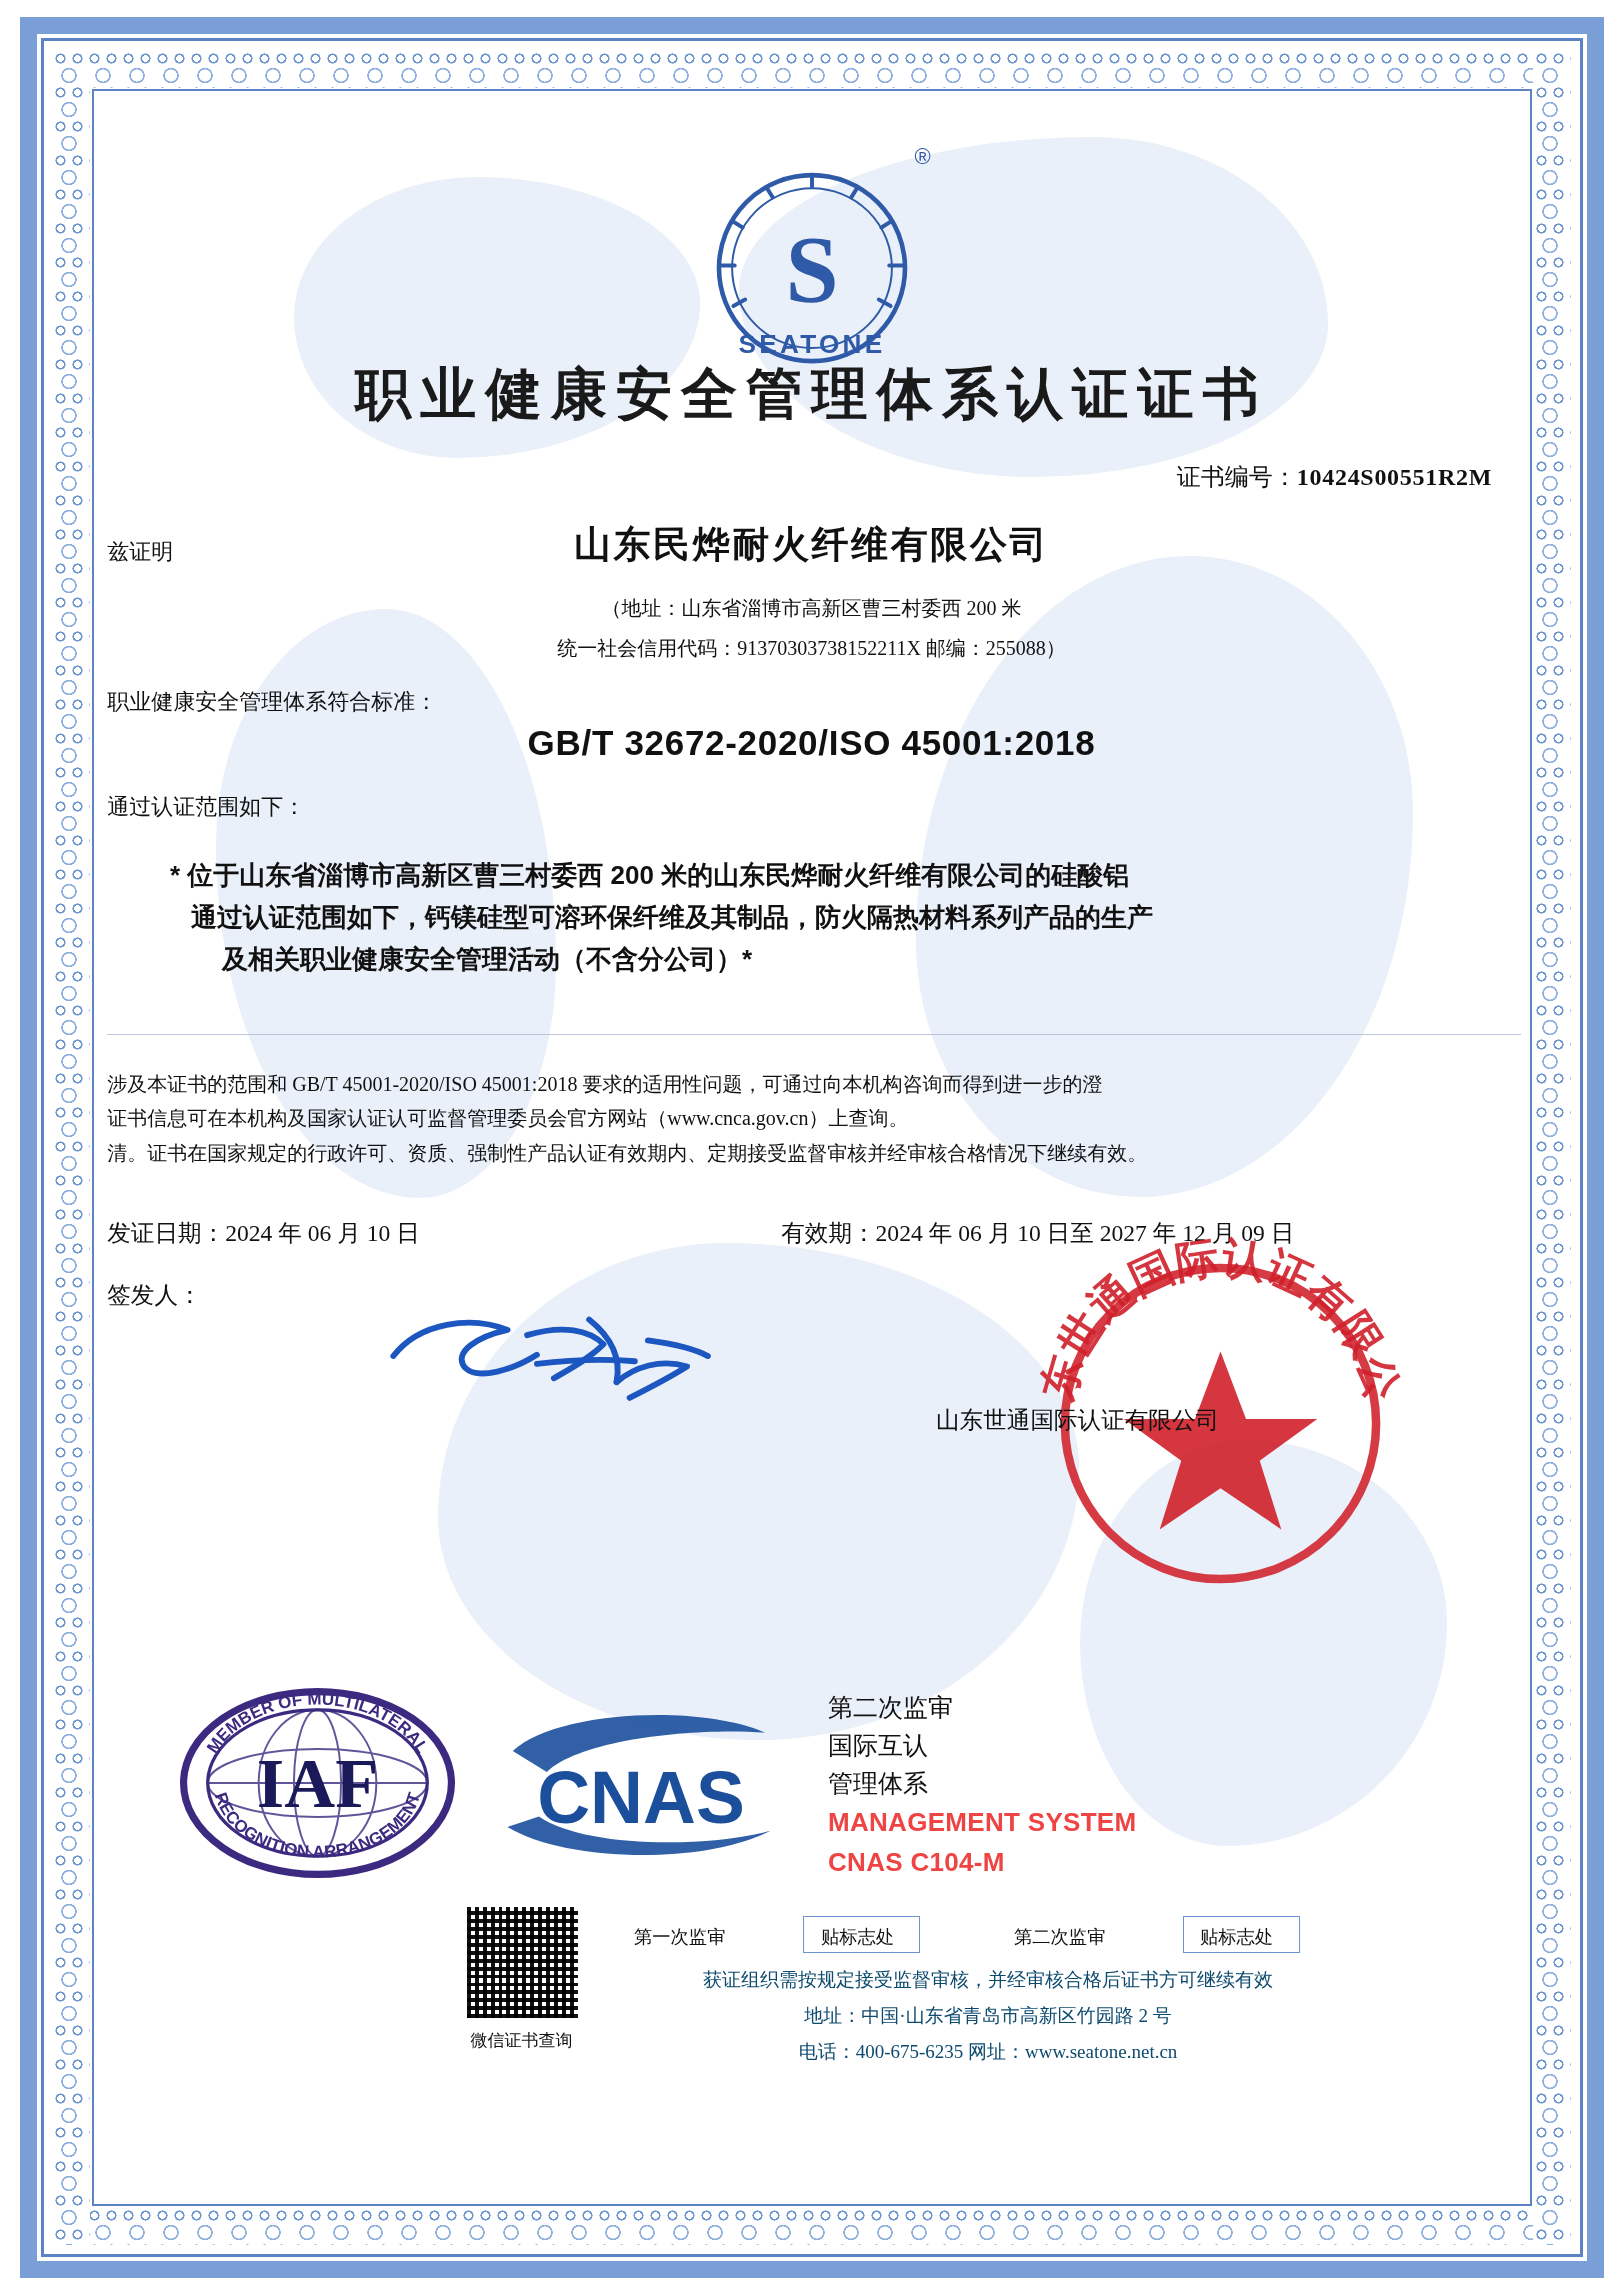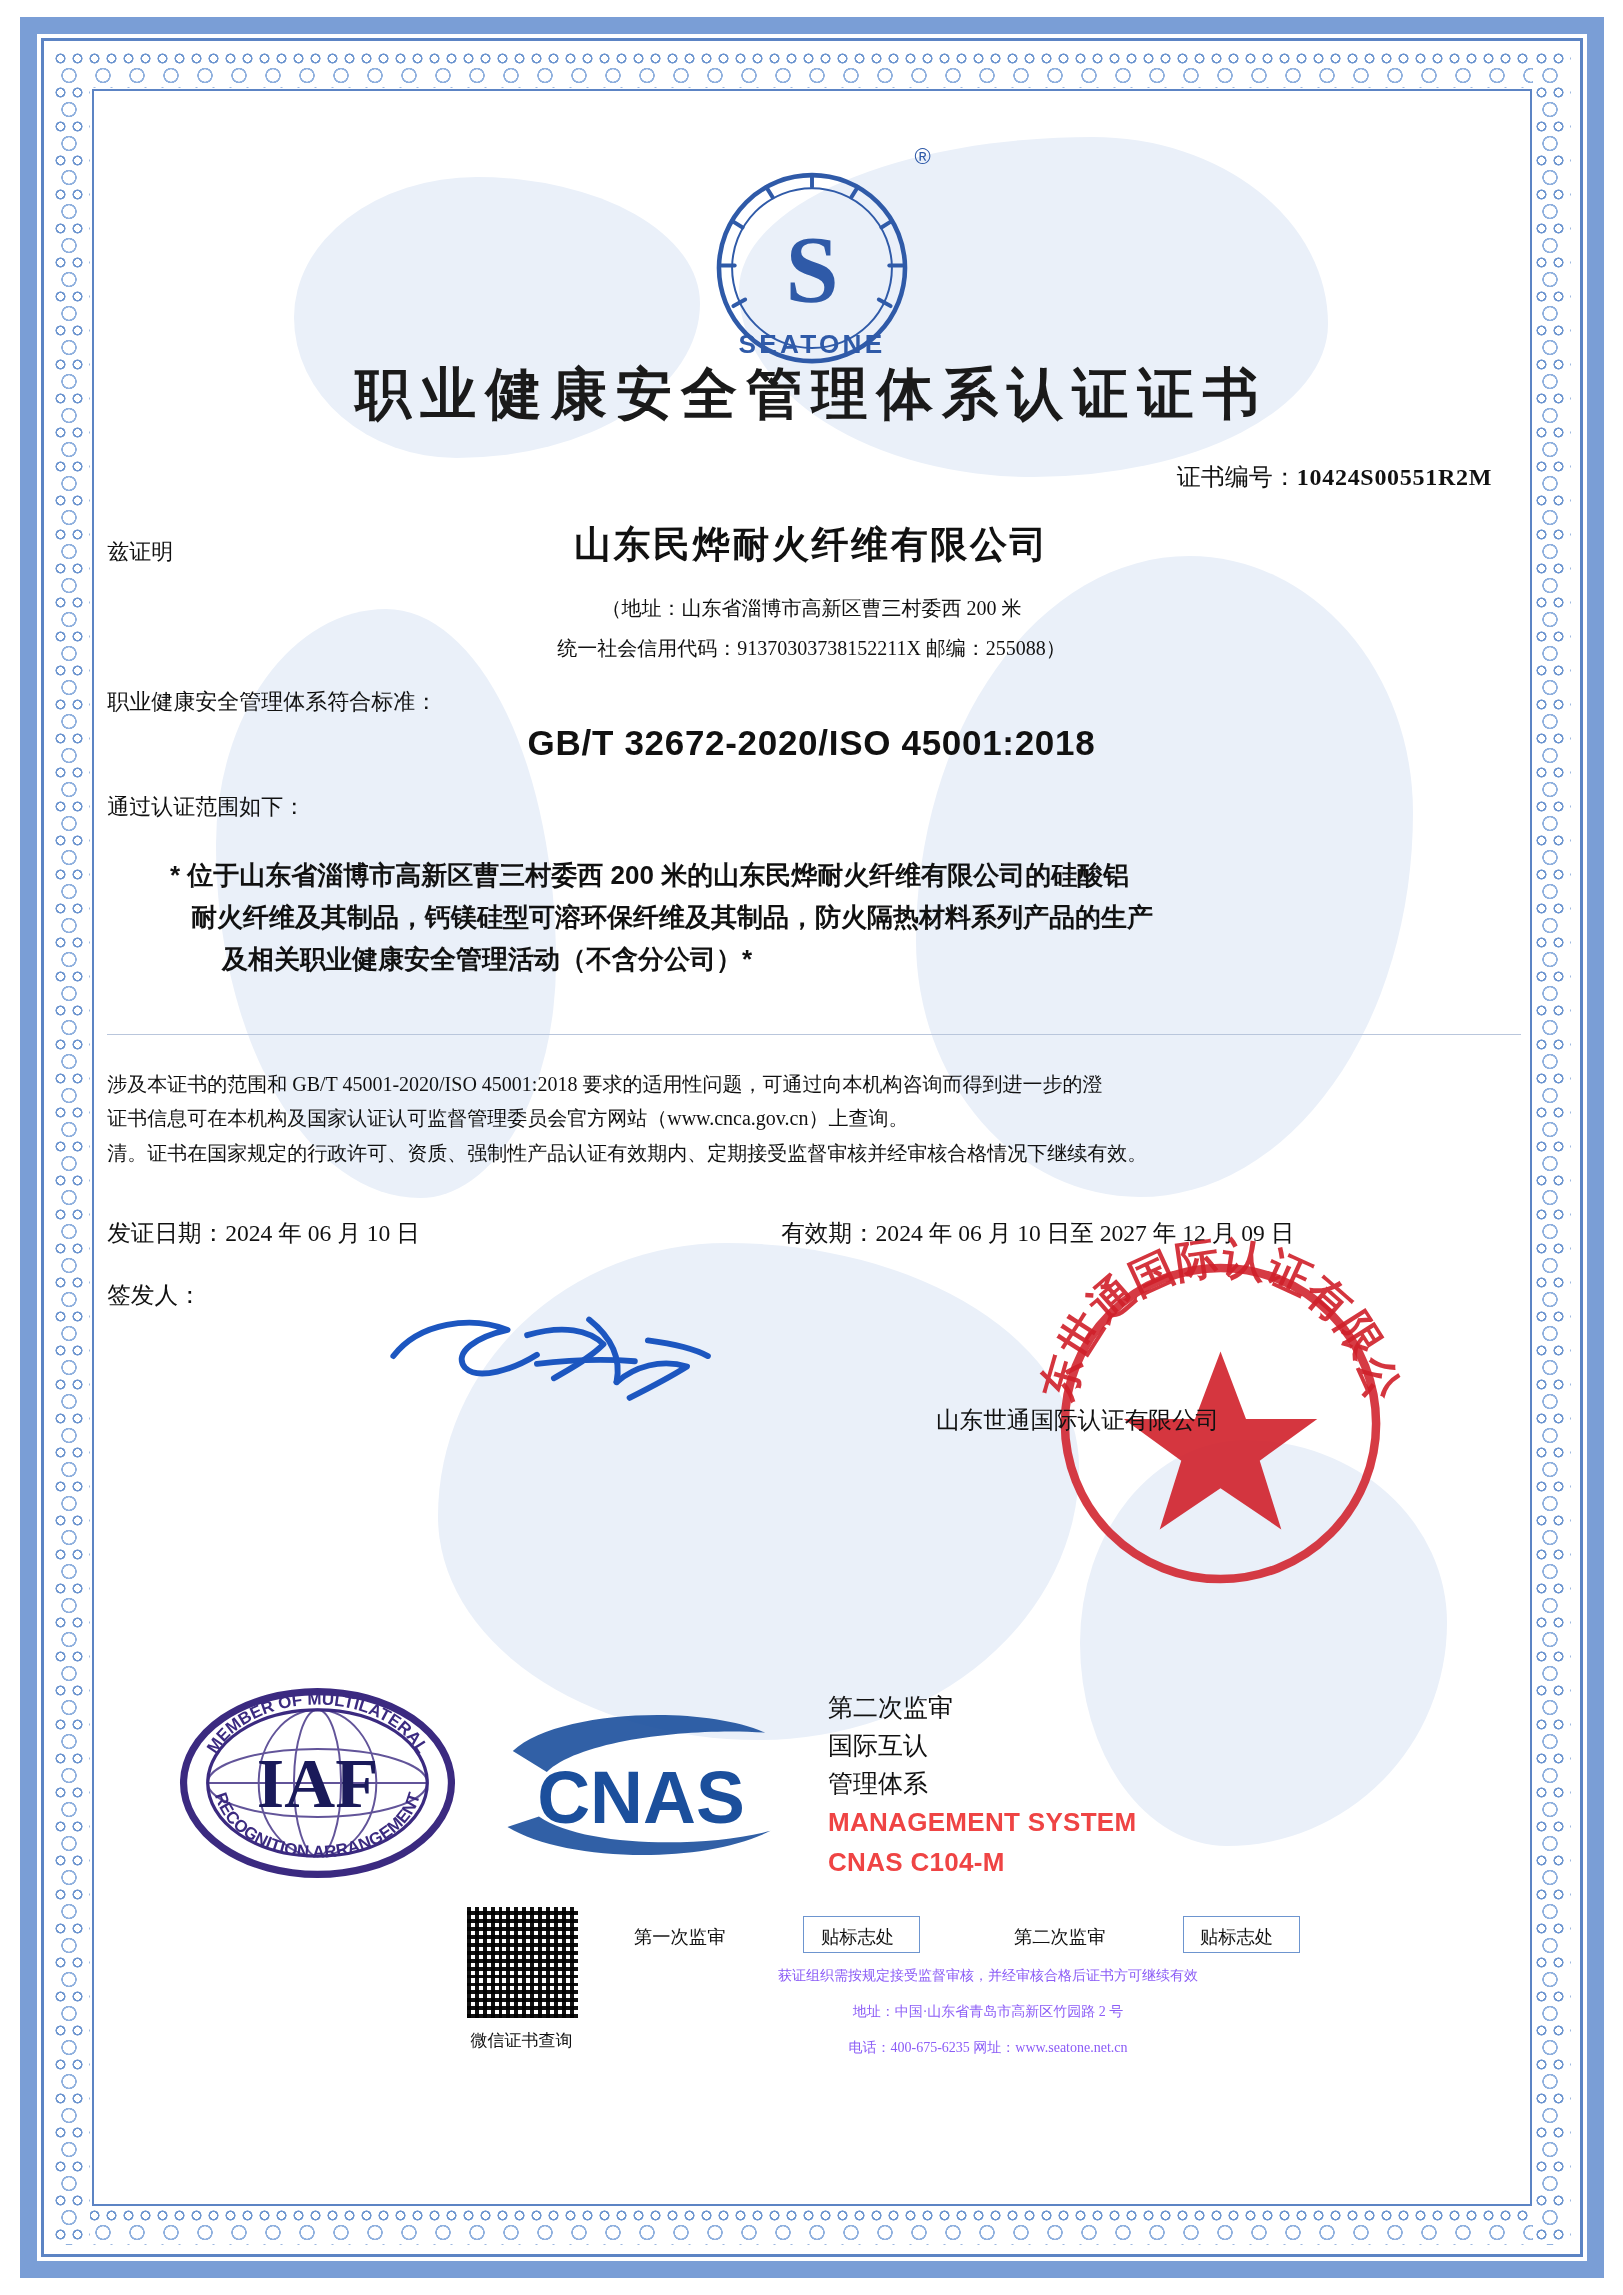--- a/index.html
+++ b/index.html
@@ -354,22 +354,22 @@
   }
   .b1 { left: 208px; }
   .b2 { left: 588px; }
 
   .foot-line {
     position: absolute;
     width: 812px;
     left: 484px;
     text-align: center;
     font-family: "Liberation Serif", serif;
-    font-size: 14px;
-    color: #8b5cf6;
+    font-size: 19px;
+    color: #0c4a6e;
   }
   .f1 { top: 1869px; }
   .f2 { top: 1905px; }
   .f3 { top: 1941px; }
 </style>
 </head>
 <body>
 
 <div class="page">
 
@@ -432,21 +432,21 @@
     <div class="addr-line addr2">统一社会信用代码：91370303738152211X 邮编：255088）</div>
 
     <div class="conform-label">职业健康安全管理体系符合标准：</div>
 
     <div class="standard">GB/T 32672-2020/ISO 45001:2018</div>
 
     <div class="scope-label">通过认证范围如下：</div>
 
     <div class="scope-body">
       <span class="ln1">* 位于山东省淄博市高新区曹三村委西 200 米的山东民烨耐火纤维有限公司的硅酸铝</span>
-      <span class="ln2">耐火纤维及其制品，钙镁硅型可溶环保纤维及其制品，防火隔热材料系列产品的生产</span>
+      <span class="ln2">通过认证范围如下，钙镁硅型可溶环保纤维及其制品，防火隔热材料系列产品的生产</span>
       <span class="ln3">及相关职业健康安全管理活动（不含分公司）*</span>
     </div>
 
     <div class="hr"></div>
 
     <div class="note">
       <div>涉及本证书的范围和 GB/T 45001-2020/ISO 45001:2018 要求的适用性问题，可通过向本机构咨询而得到进一步的澄</div>
       <div>证书信息可在本机构及国家认证认可监督管理委员会官方网站（www.cnca.gov.cn）上查询。</div>
       <div>清。证书在国家规定的行政许可、资质、强制性产品认证有效期内、定期接受监督审核并经审核合格情况下继续有效。</div>
     </div>

